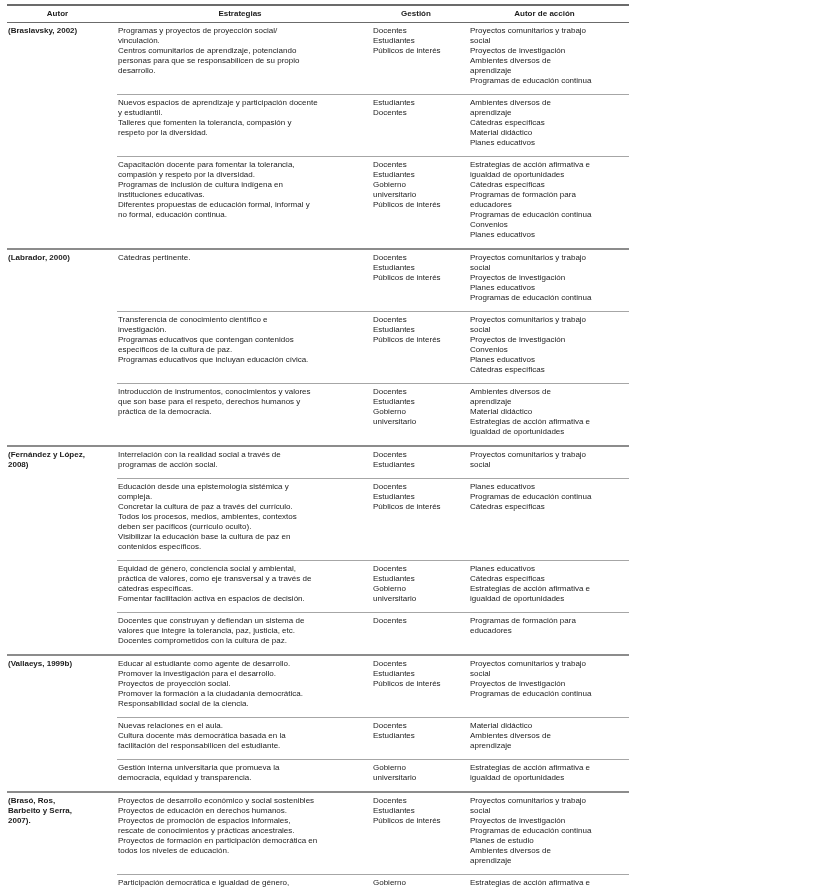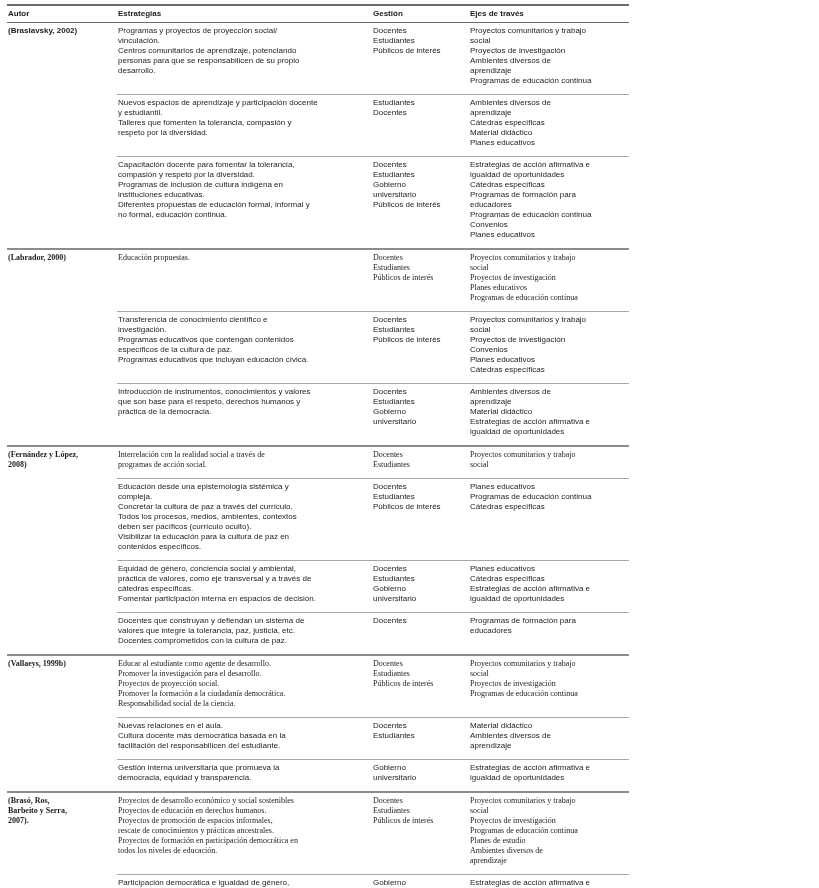--- a/index.html
+++ b/index.html
@@ -22,61 +22,60 @@
     font-size: 8px;
     line-height: 10px;
     border-top: 2px solid #6b6b6b;
     border-bottom: 2px solid #8c8c8c;
   }
   col.c-autor { width: 110px; }
   col.c-ini   { width: 255px; }
   col.c-amb   { width: 97px;  }
   col.c-ejes  { width: 160px; }
   th {
-    text-align: left;
+    text-align: center;
     font-weight: bold;
     vertical-align: top;
     padding: 3px 10px 3px 1px;
     border-bottom: 1.5px solid #6b6b6b;
     white-space: pre-line;
   }
   td {
     vertical-align: top;
     padding: 3px 12px 8px 1px;
     white-space: pre-line;
   }
   td.autor {
     font-weight: bold;
     padding-right: 6px;
   }
   tr.sub-row td {
     border-top: 1px solid #a6a6a6;
   }
   tr.group-start td {
     border-top: 2px solid #8c8c8c;
-    font-family: Liberation Serif, serif;
   }
 </style>
 </head>
 <body>
 
 <div class="page">
   <table class="matrix">
     <colgroup>
       <col class="c-autor">
       <col class="c-ini">
       <col class="c-amb">
       <col class="c-ejes">
     </colgroup>
     <thead>
       <tr>
         <th>Autor</th>
         <th>Estrategias</th>
         <th>Gestión</th>
-        <th>Ejes de través</th>
+        <th>Autor de acción</th>
       </tr>
     </thead>
     <tbody id="table-body">
         <tr class="first-group-start">
           <td class="autor" rowspan="3">(Braslavsky, 2002)</td>
           <td>Programas y proyectos de proyección social/
 vinculación.
 Centros comunitarios de aprendizaje, potenciando
 personas para que se responsabilicen de su propio
 desarrollo.</td>
@@ -119,21 +118,21 @@
 igualdad de oportunidades
 Cátedras específicas
 Programas de formación para
 educadores
 Programas de educación continua
 Convenios
 Planes educativos</td>
         </tr>
         <tr class="group-start">
           <td class="autor" rowspan="3">(Labrador, 2000)</td>
-          <td>Educación propuestas.</td>
+          <td>Cátedras pertinente.</td>
           <td>Docentes
 Estudiantes
 Públicos de interés</td>
           <td>Proyectos comunitarios y trabajo
 social
 Proyectos de investigación
 Planes educativos
 Programas de educación continua</td>
         </tr>
         <tr class="sub-row">
@@ -175,34 +174,34 @@
 Estudiantes</td>
           <td>Proyectos comunitarios y trabajo
 social</td>
         </tr>
         <tr class="sub-row">
           <td>Educación desde una epistemología sistémica y
 compleja.
 Concretar la  cultura de paz a través del currículo.
 Todos los procesos, medios, ambientes, contextos
 deben ser pacíficos (currículo oculto).
-Visibilizar la educación para la cultura de paz en
+Visibilizar la educación base la cultura de paz en
 contenidos específicos.</td>
           <td>Docentes
 Estudiantes
 Públicos de interés</td>
           <td>Planes educativos
 Programas de educación continua
 Cátedras específicas</td>
         </tr>
         <tr class="sub-row">
           <td>Equidad de género, conciencia social y ambiental,
 práctica de valores, como eje transversal y a través de
 cátedras específicas.
-Fomentar participación interna en espacios de decisión.</td>
+Fomentar facilitación activa en espacios de decisión.</td>
           <td>Docentes
 Estudiantes
 Gobierno
 universitario</td>
           <td>Planes educativos
 Cátedras específicas
 Estrategias de acción afirmativa e
 igualdad de oportunidades</td>
         </tr>
         <tr class="sub-row">

